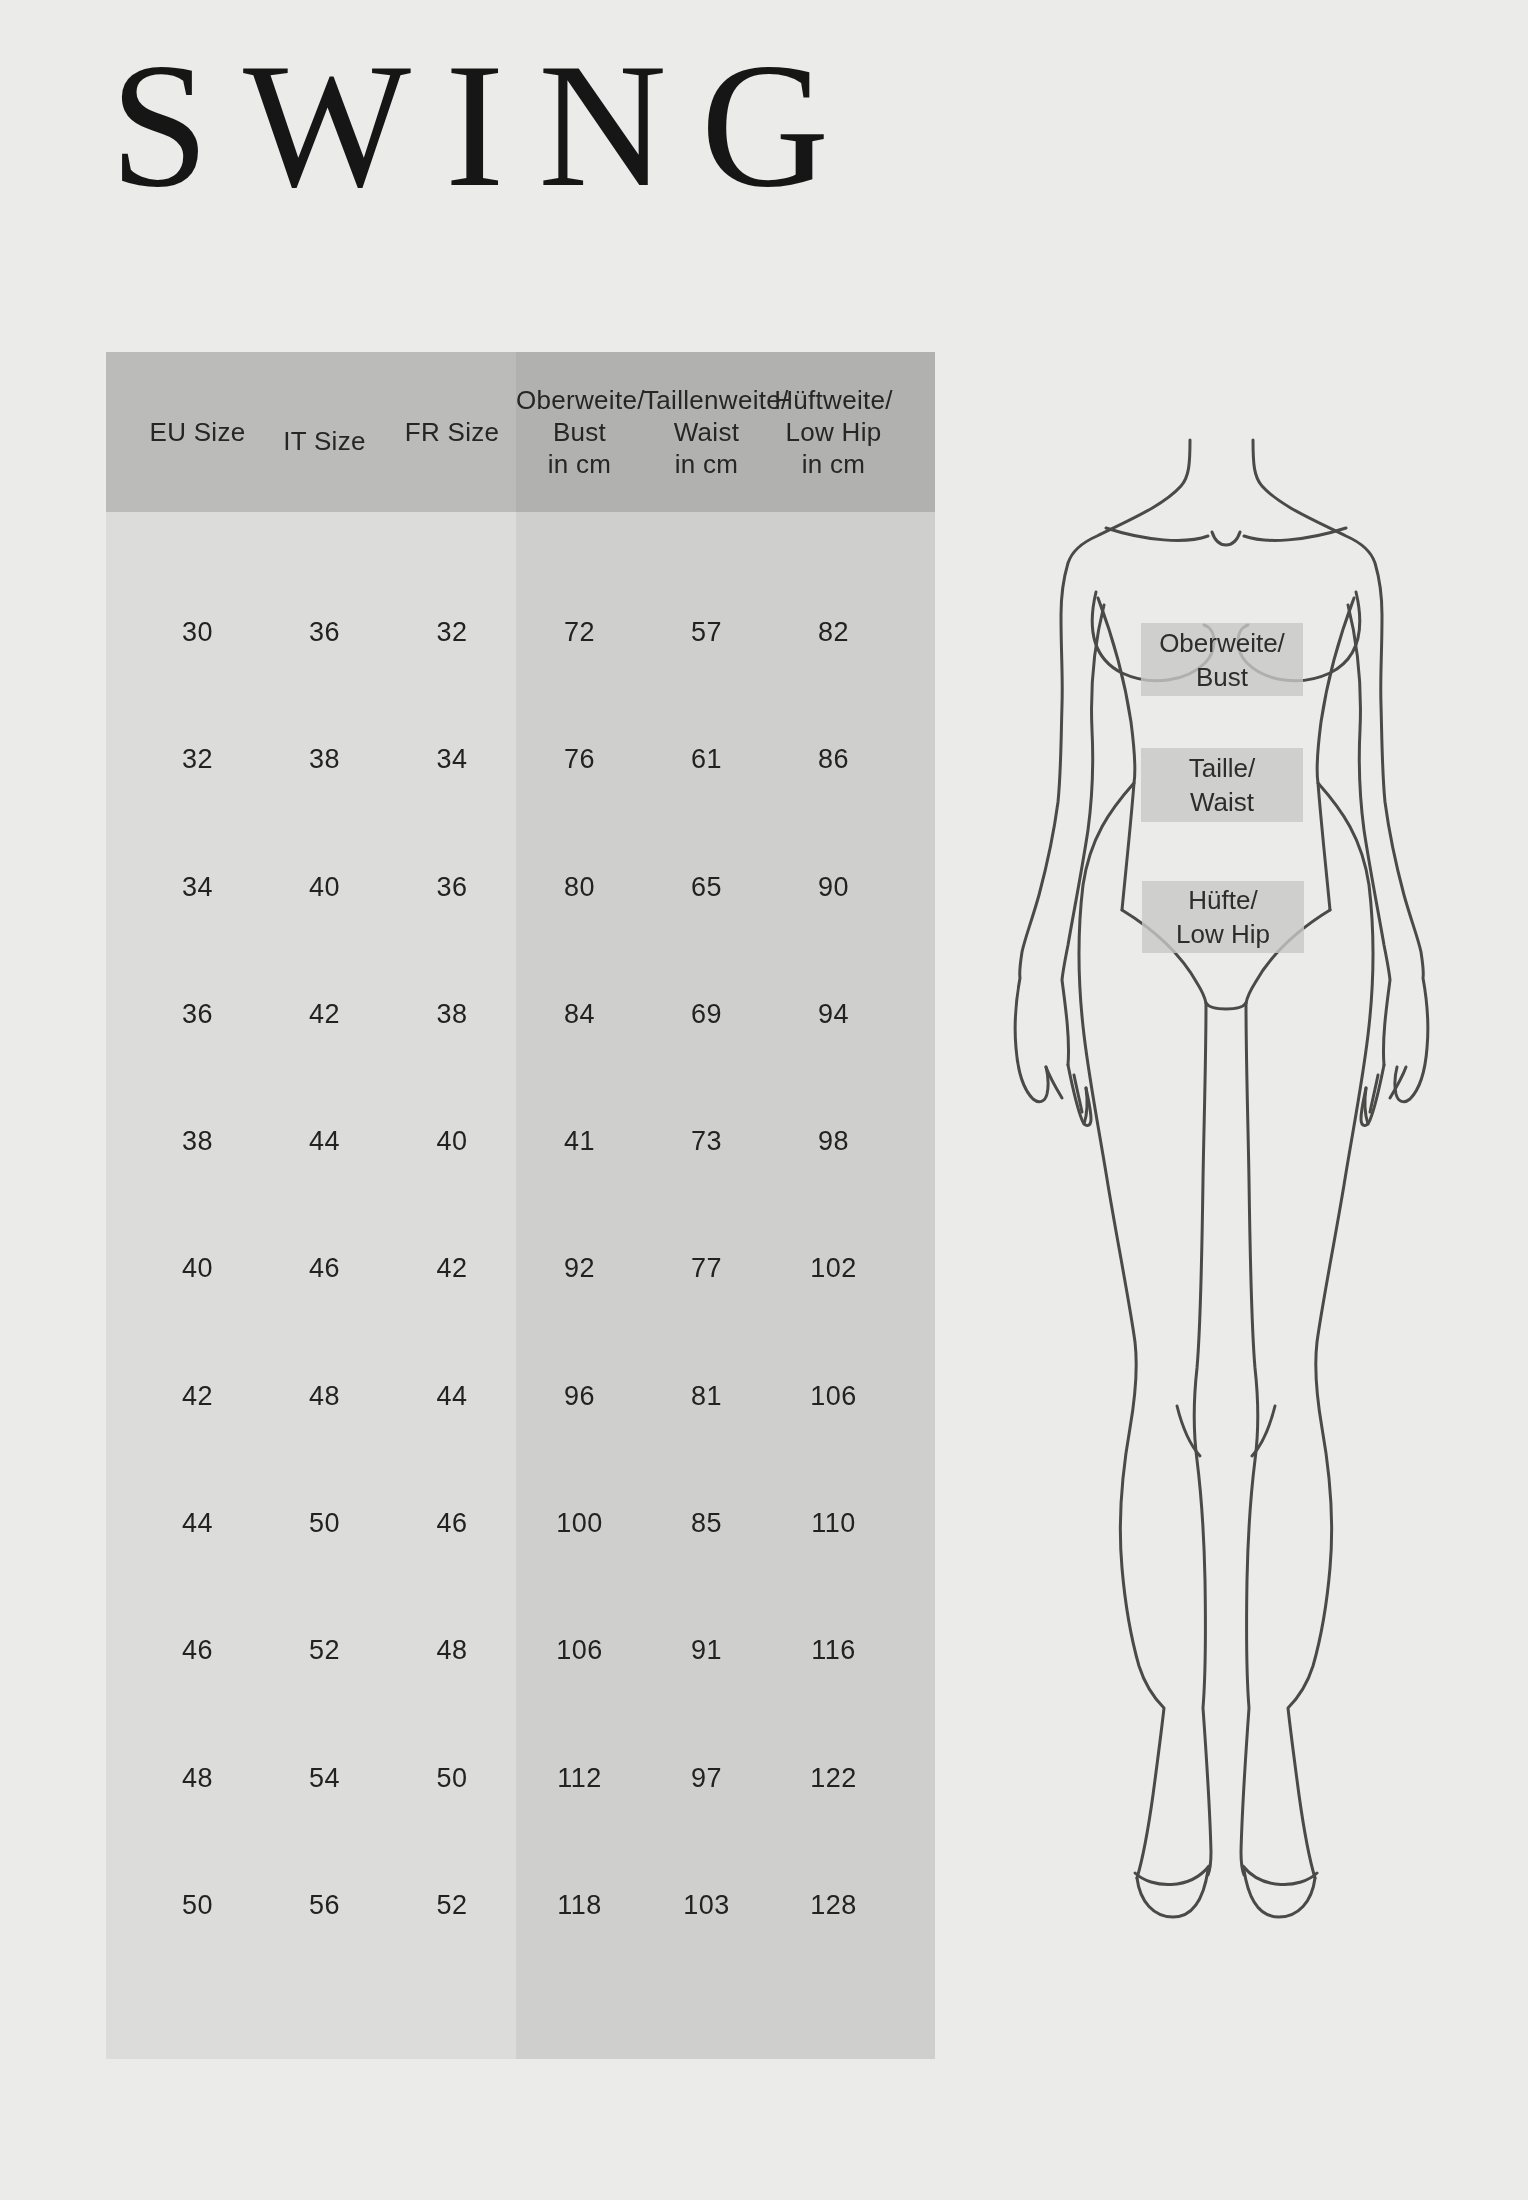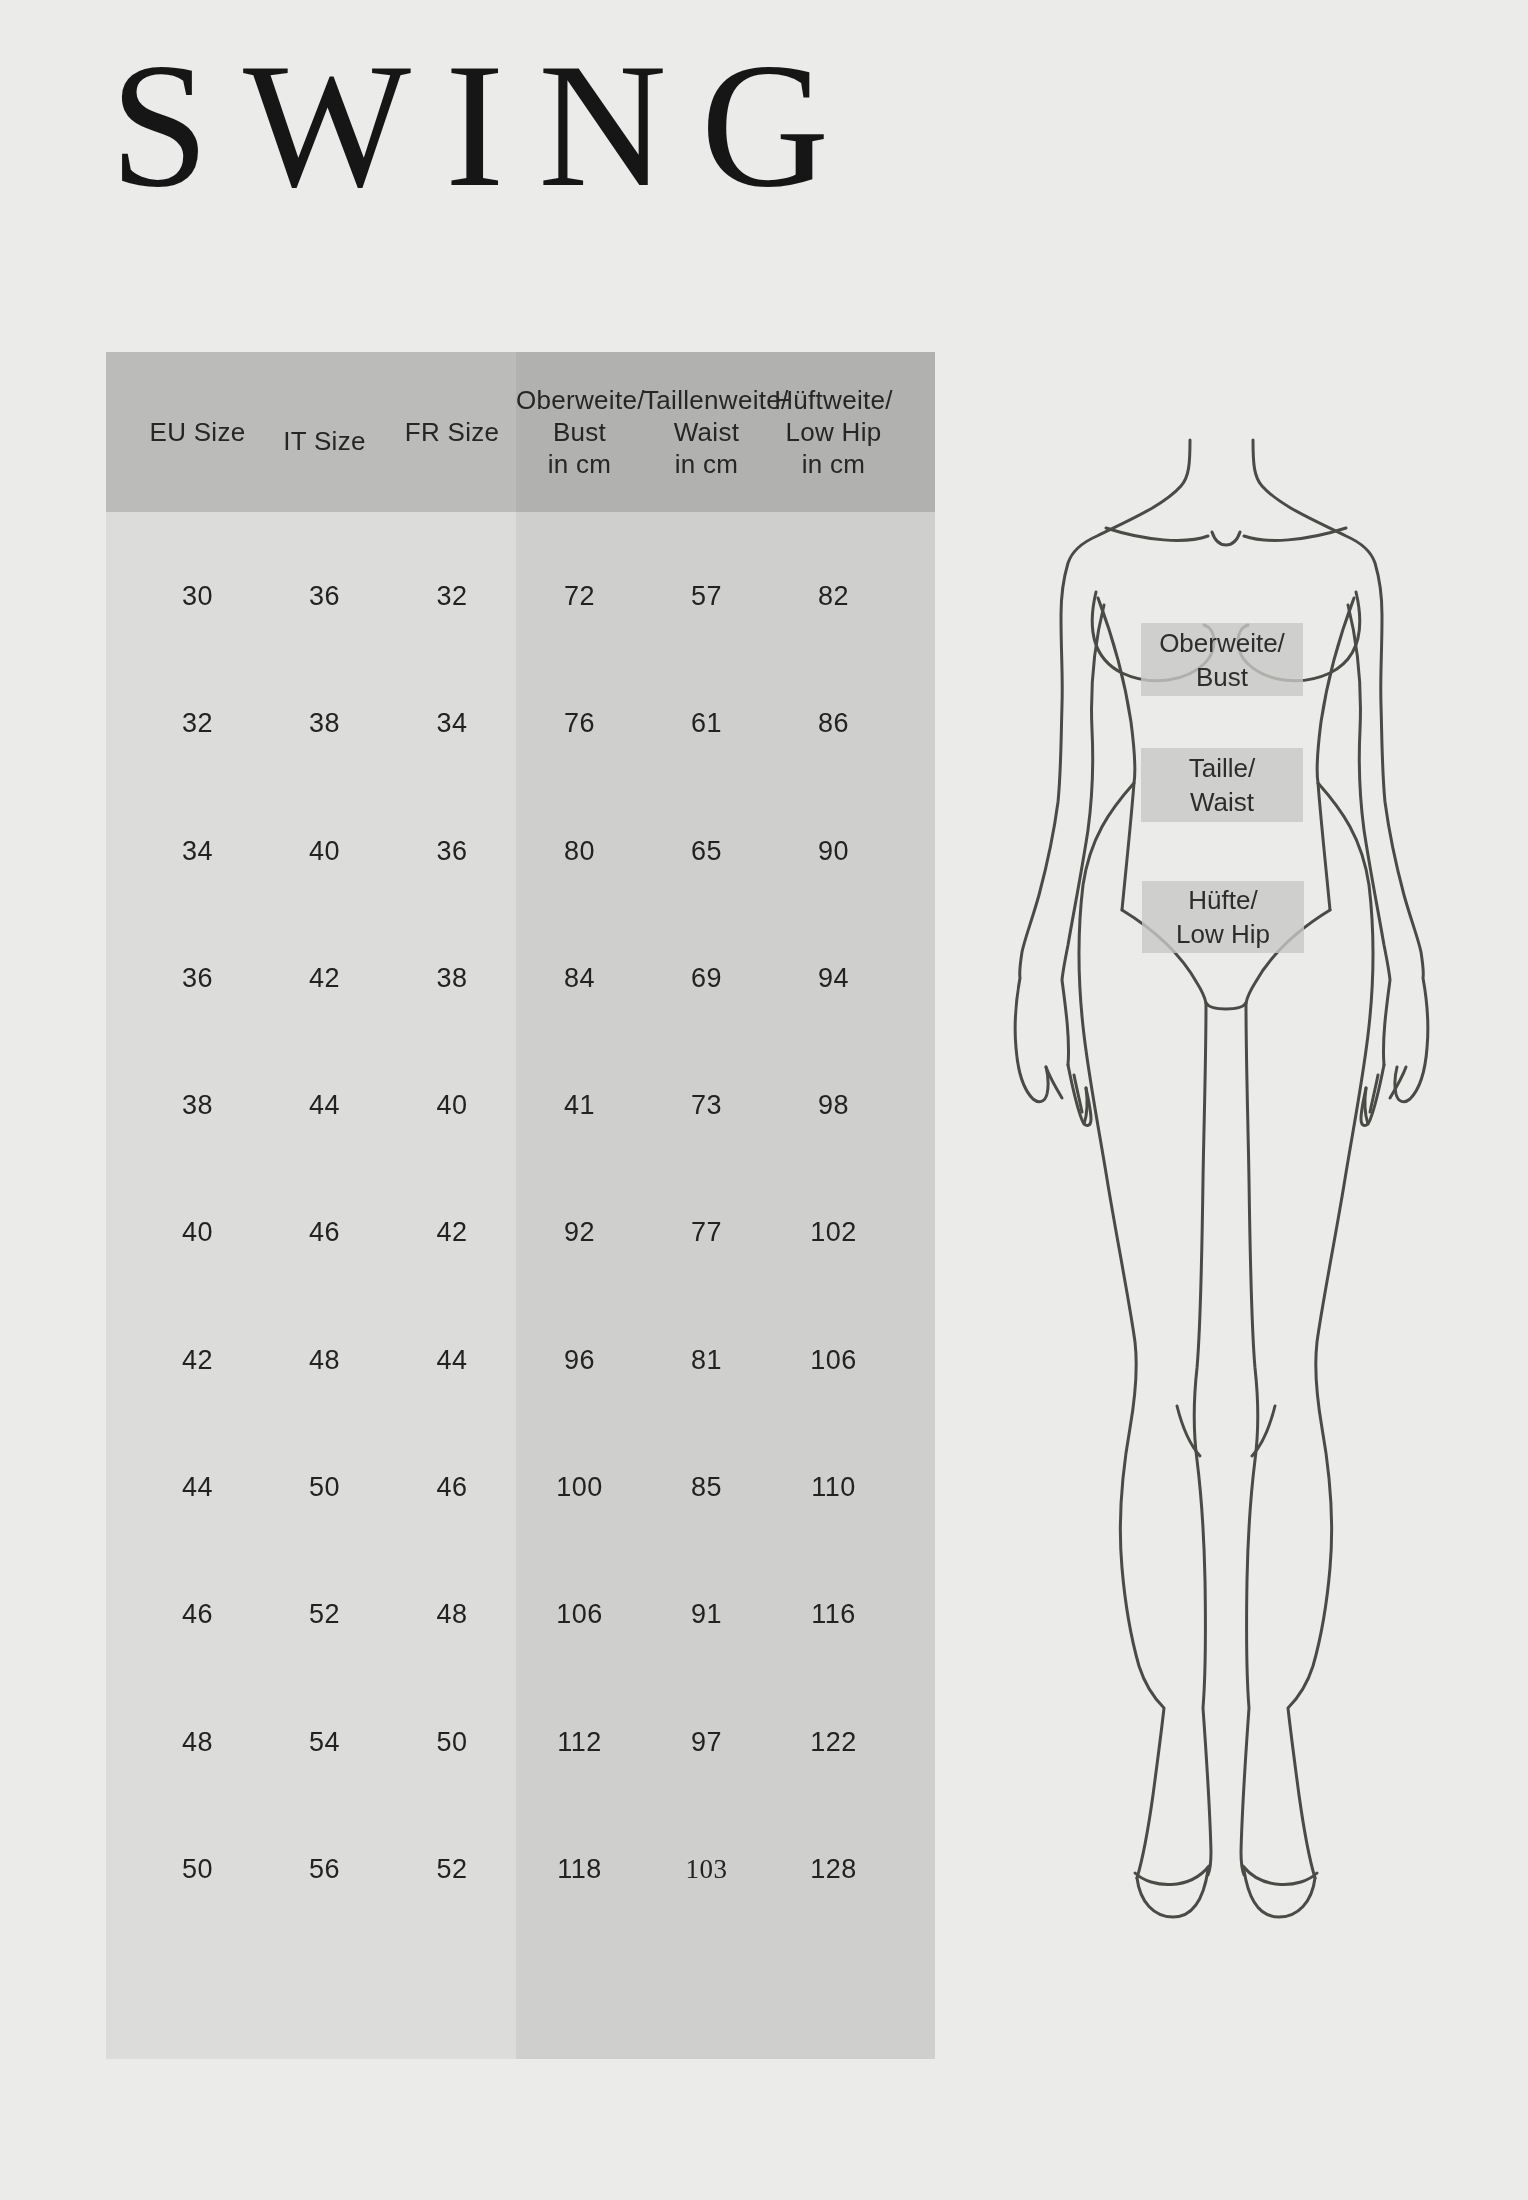--- a/index.html
+++ b/index.html
@@ -33,21 +33,21 @@
   .grid-row{
     position:relative;display:grid;
     grid-template-columns:28px 127px 127px 128px 127px 127px 127px auto;
     align-items:center;
   }
   .header-row{height:160px;}
   .th{
     text-align:center;font-size:26px;line-height:32px;color:#262626;
     letter-spacing:0.3px;
   }
-  .rows{position:relative;padding-top:21px;}
+  .rows{position:relative;padding-top:21px;margin-top:36px;}
   .data-row{height:127.27px;}
   .td{text-align:center;font-size:27px;color:#222221;letter-spacing:0.5px;}
   
   .figure{position:absolute;left:1010px;top:420px;width:460px;height:1520px;}
   .figure svg{position:absolute;left:0;top:0;overflow:visible;}
   .m-label{
     position:absolute;width:162px;text-align:center;
     background:rgba(200,200,197,0.8);
     font-size:26px;line-height:34px;color:#2d2d2b;
     display:flex;flex-direction:column;justify-content:center;
@@ -156,21 +156,21 @@
           <div class="td" style="grid-column: 4;">50</div>
           <div class="td" style="grid-column: 5;">112</div>
           <div class="td" style="grid-column: 6;">97</div>
           <div class="td" style="grid-column: 7;">122</div>
         </div>
         <div class="grid-row data-row">
           <div class="td" style="grid-column: 2;">50</div>
           <div class="td" style="grid-column: 3;">56</div>
           <div class="td" style="grid-column: 4;">52</div>
           <div class="td" style="grid-column: 5;">118</div>
-          <div class="td" style="grid-column: 6; font-family: Liberation Serif, serif;">103</div>
+          <div class="td" style="grid-column: 6;">103</div>
           <div class="td" style="grid-column: 7;">128</div>
         </div>
       </div>
   </div>
 </div>
 
 <div class="figure">
   <svg width="460" height="1520" viewBox="-20 0 460 1520" fill="none" stroke="#4a4a47" stroke-width="3" stroke-linecap="round" stroke-linejoin="round">
 
     <path d="M 160,20 C 160,44 159,57 151,66 C 133,86 99,100 67,116 C 51,123 42,131 38,143 C 33,160 31,175 31,195 C 31,235 33,255 32,285 C 31,320 31,352 28,382 C 24,412 17,445 9,475 C 2,500 -5,518 -8,532 C -10,545 -11,552 -10,558 C -14,580 -16,606 -14,628 C -12,654 -6,670 3,679 C 9,684 15,682 17,674 C 19,665 18,655 16,647"></path>

